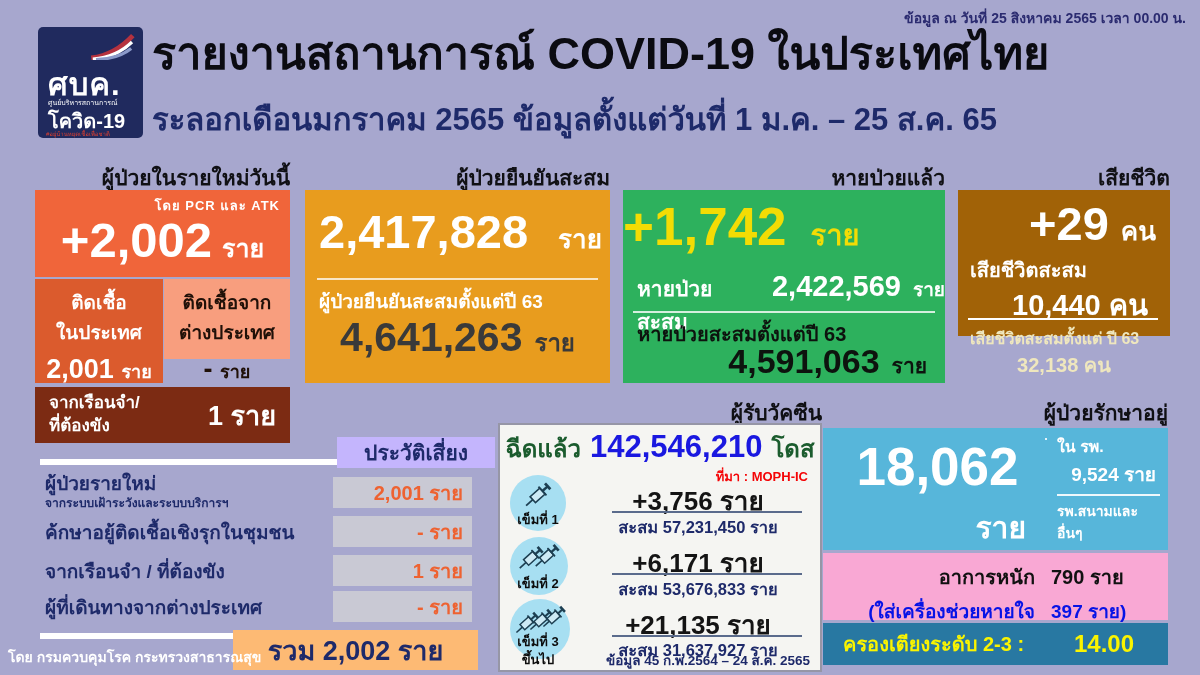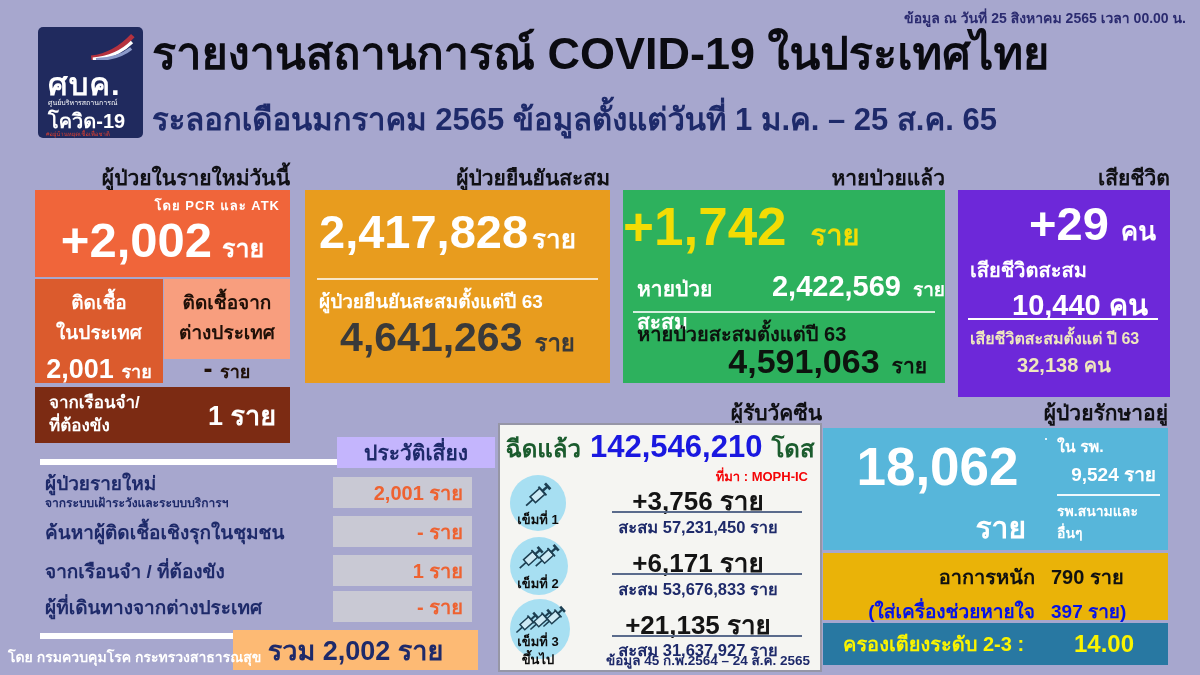--- a/index.html
+++ b/index.html
@@ -36,21 +36,21 @@
   .sub2 .l1{font-size:19px;font-weight:800;margin-top:8px;}
   .sub2 .l2{font-size:19px;font-weight:800;}
   .sub2 .vrow{margin-top:7px;font-size:27px;font-weight:800;}
   .sub2 .vrow .u{font-size:18px;}
   #p1-prison{left:35px;top:387px;width:255px;height:56px;background:#7c2b13;color:#fff;display:flex;justify-content:space-between;align-items:center;padding:0 14px;box-sizing:border-box;}
   #p1-prison .ll{font-size:17px;font-weight:800;line-height:1.35;}
   #p1-prison .vv{font-size:27px;font-weight:800;}
 
   
   #p2{left:305px;top:190px;width:305px;height:193px;background:#e89c1e;}
-  #p2 .big{position:absolute;left:14px;top:14px;display:flex;align-items:baseline;gap:4px;color:#fff;}
+  #p2 .big{position:absolute;left:14px;top:14px;display:flex;align-items:baseline;gap:30px;color:#fff;}
   #p2 .big .v{font-size:47px;font-weight:800;}
   #p2 .big .u{font-size:26px;font-weight:800;}
   #p2 .div{position:absolute;left:12px;right:12px;top:88px;height:2px;background:rgba(255,255,255,.75);}
   #p2 .s63{position:absolute;left:14px;top:96px;font-size:19px;color:#fff;font-weight:800;}
   #p2 .big2{position:absolute;left:0;right:0;top:124px;display:flex;justify-content:center;align-items:baseline;gap:12px;color:#3a3a3a;}
   #p2 .big2 .v{font-size:41px;font-weight:800;}
   #p2 .big2 .u{font-size:24px;font-weight:800;}
 
   
   #p3{left:623px;top:190px;width:322px;height:193px;background:#2db15d;}
@@ -61,21 +61,21 @@
   #p3 .cum .l{font-size:21px;font-weight:800;}
   #p3 .cum .v{font-size:29px;font-weight:800;}
   #p3 .cum .u{font-size:19px;font-weight:800;}
   #p3 .div{position:absolute;left:10px;right:10px;top:121px;height:1.5px;background:rgba(255,255,255,.8);}
   #p3 .s63{position:absolute;left:14px;top:128px;font-size:20px;color:#0d130e;font-weight:800;}
   #p3 .big2{position:absolute;right:18px;top:152px;display:flex;align-items:baseline;gap:12px;color:#0d130e;}
   #p3 .big2 .v{font-size:34px;font-weight:800;}
   #p3 .big2 .u{font-size:21px;font-weight:800;}
 
   
-  #p4{left:958px;top:190px;width:212px;height:207px;background:#6d28d9;}
+  #p4{left:958px;top:190px;width:212px;height:146px;background:#a16207;}
   #p4 .big{position:absolute;right:14px;top:6px;display:flex;align-items:baseline;gap:12px;color:#fff;}
   #p4 .big .v{font-size:47px;font-weight:800;}
   #p4 .big .u{font-size:26px;font-weight:800;}
   #p4 .cuml{position:absolute;left:12px;top:64px;font-size:20px;color:#fff;font-weight:800;}
   #p4 .cumv{position:absolute;right:22px;top:92px;font-size:29px;color:#fff;font-weight:800;}
   #p4 .div{position:absolute;left:10px;right:12px;top:128px;height:2px;background:#fff;}
   #p4 .s63{position:absolute;left:12px;top:136px;font-size:16px;color:#efe7be;font-weight:800;}
   #p4 .s63v{position:absolute;left:0;right:0;top:159px;text-align:center;font-size:20px;color:#efe7be;font-weight:800;}
 
   
@@ -104,21 +104,21 @@
 
   
   #tr-top{left:823px;top:428px;width:345px;height:122px;background:#57b6da;color:#fff;}
   #tr-top .big{position:absolute;left:12px;top:8px;width:205px;text-align:center;font-size:53px;font-weight:800;}
   #tr-top .bigu{position:absolute;left:12px;top:76px;width:205px;text-align:right;font-size:30px;font-weight:800;padding-right:14px;box-sizing:border-box;}
   #tr-top .vline{position:absolute;left:222px;top:10px;bottom:10px;width:2px;background:rgba(255,255,255,.85);}
   #tr-top .rc{position:absolute;left:234px;right:8px;top:6px;}
   #tr-top .rc .lab{font-size:16px;font-weight:800;}
   #tr-top .rc .val{font-size:19px;font-weight:800;text-align:right;padding-right:4px;}
   #tr-top .rc .hl{height:1.5px;background:rgba(255,255,255,.9);margin:5px 0 4px 0;}
-  #tr-mid{left:823px;top:553px;width:345px;height:67px;background:#eab308;padding:8px 0 0 0;box-sizing:border-box;}
+  #tr-mid{left:823px;top:553px;width:345px;height:67px;background:#f9a8d4;padding:8px 0 0 0;box-sizing:border-box;}
   #tr-mid .row{display:flex;align-items:baseline;margin-bottom:3px;}
   #tr-mid .lab{width:212px;text-align:right;font-weight:800;}
   #tr-mid .val{padding-left:16px;font-weight:800;}
   #tr-mid .r1{color:#111;font-size:20px;}
   #tr-mid .r2{color:#0713e6;font-size:19px;}
   #tr-bot{left:823px;top:623px;width:345px;height:42px;background:#2878a2;display:flex;align-items:center;justify-content:space-between;padding:0 34px 0 20px;box-sizing:border-box;}
   #tr-bot .lab{font-size:20px;color:#faf400;font-weight:800;}
   #tr-bot .val{font-size:24px;color:#faf400;font-weight:800;}
 </style>
 </head>
@@ -232,21 +232,21 @@
   <div class="s63v">32,138 คน</div>
 </div>
 
 <div id="risk-line" class="abs"></div>
 <div id="risk-head" class="abs">ประวัติเสี่ยง</div>
 
 <div class="abs risk-label" style="top:468px;">ผู้ป่วยรายใหม่</div>
 <div class="abs risk-sub" style="top:493px;">จากระบบเฝ้าระวังและระบบบริการฯ</div>
 <div class="abs risk-box" style="top:477px;">2,001 ราย</div>
 
-<div class="abs risk-label" style="top:517px;">ค้นหาผู้ติดเชื้อเชิงรุกในชุมชน</div>
+<div class="abs risk-label" style="top:517px;">ค้กษาอยู้ติดเชื้อเชิงรุกในชุมชน</div>
 <div class="abs risk-box" style="top:516px;">- ราย</div>
 
 <div class="abs risk-label" style="top:556px;">จากเรือนจำ / ที่ต้องขัง</div>
 <div class="abs risk-box" style="top:555px;">1 ราย</div>
 
 <div class="abs risk-label" style="top:592px;">ผู้ที่เดินทางจากต่างประเทศ</div>
 <div class="abs risk-box" style="top:591px;">- ราย</div>
 
 <div id="total-line" class="abs"></div>
 <div id="total-box" class="abs">รวม 2,002 ราย</div>

